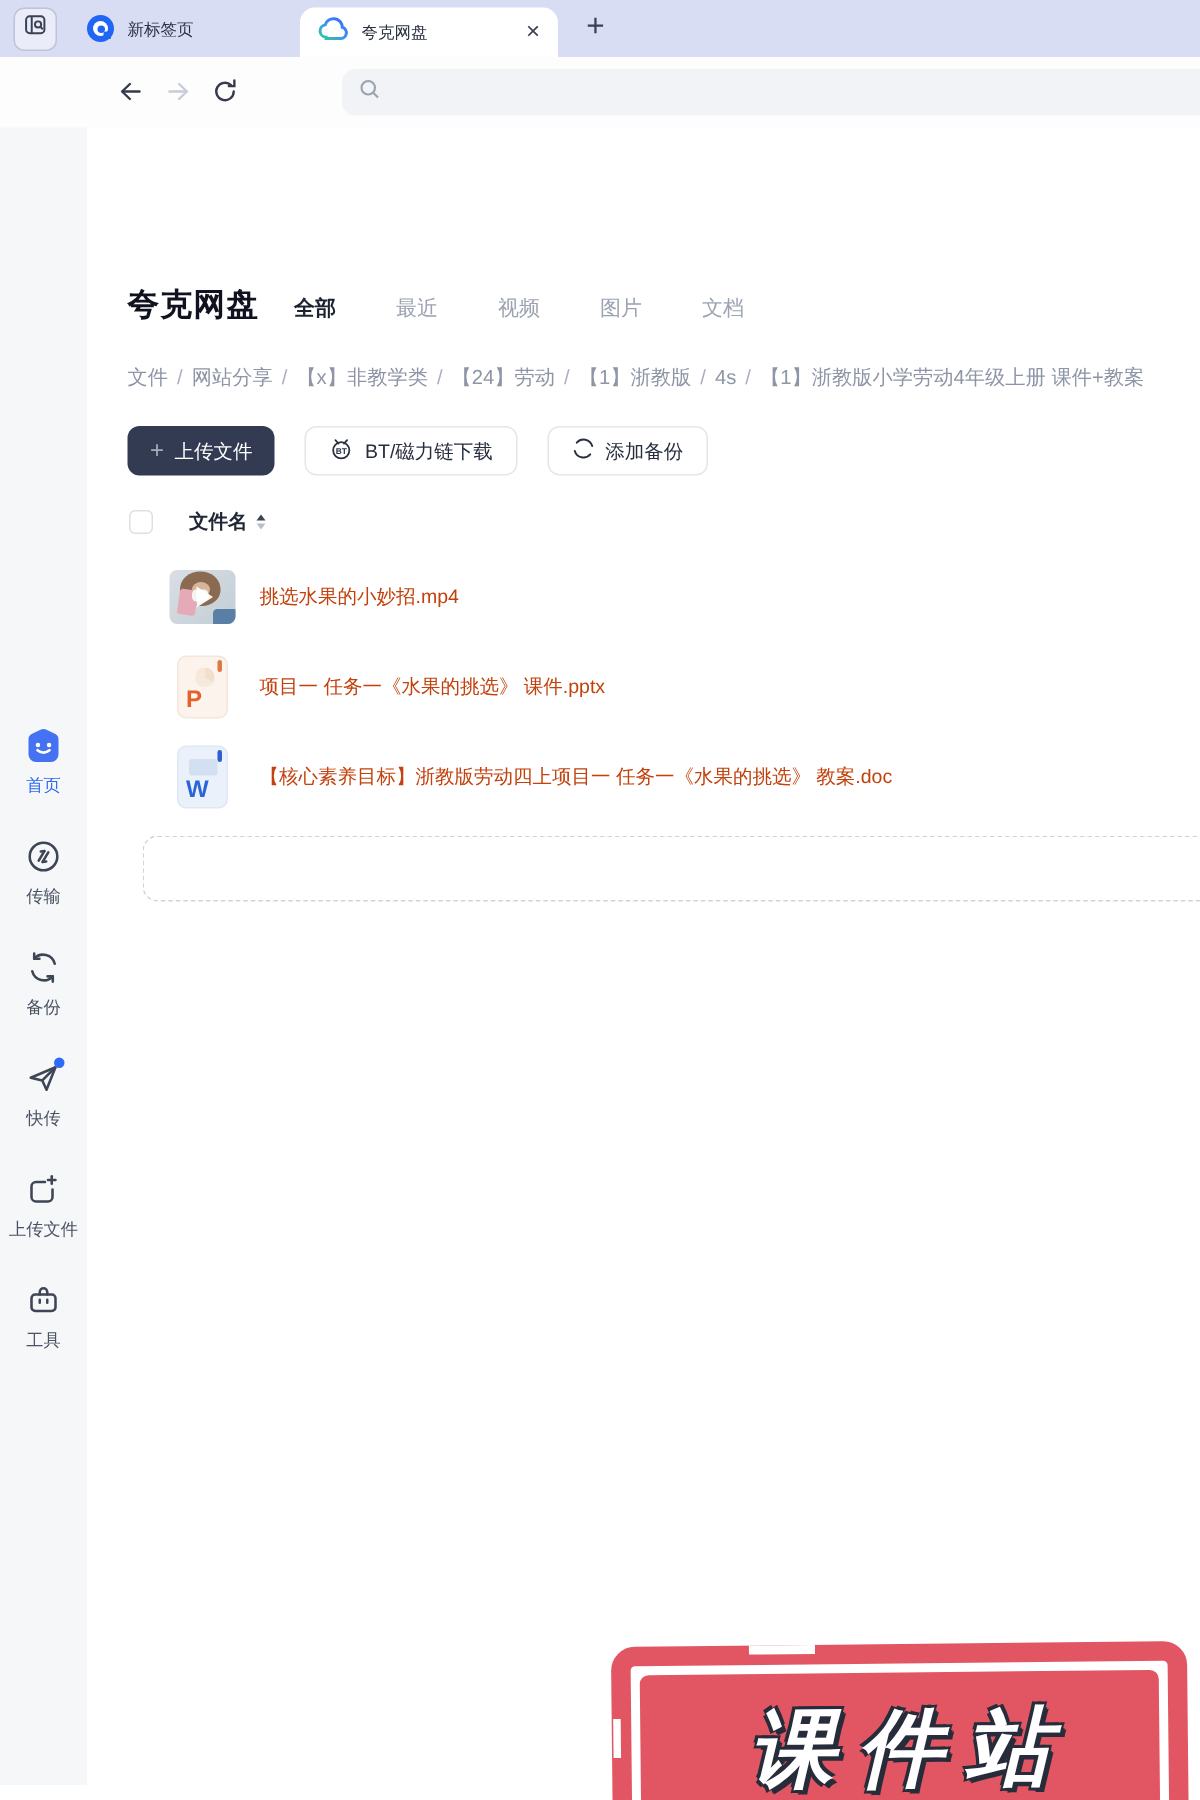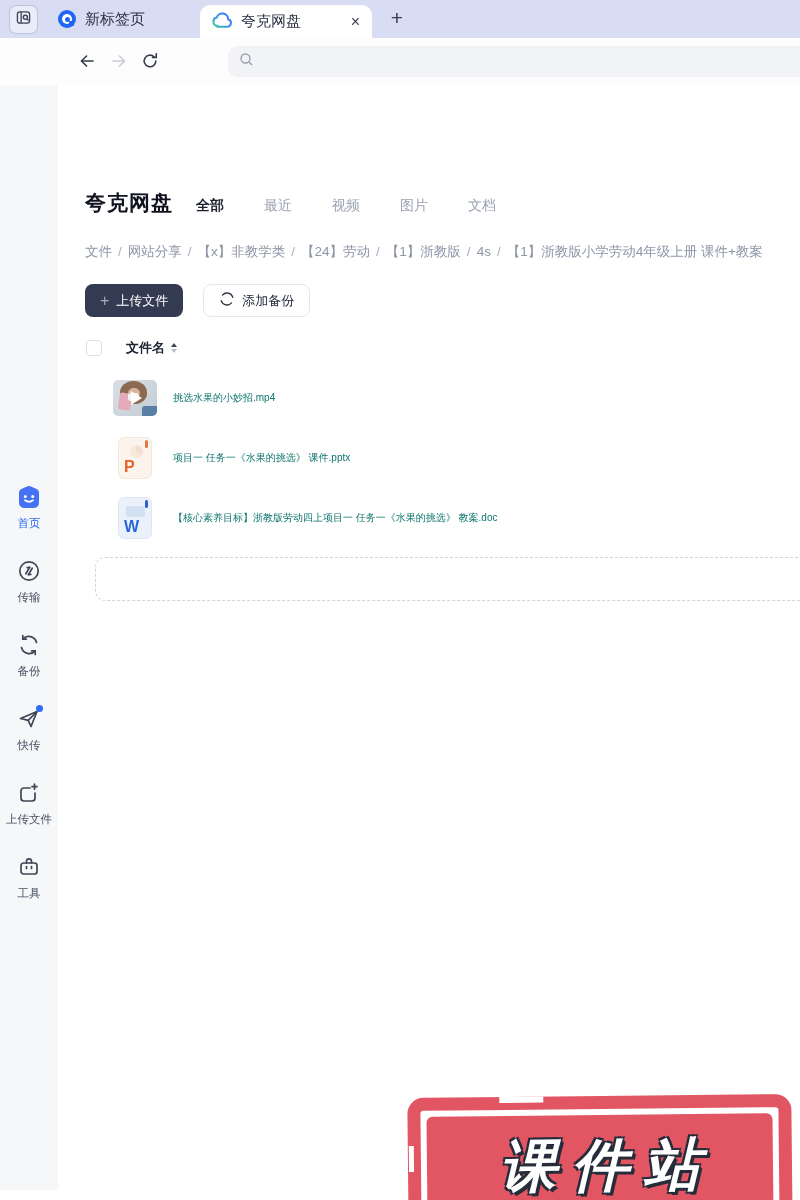--- a/index.html
+++ b/index.html
@@ -9,21 +9,21 @@
   }
   
   .tabbar{position:absolute;top:0;left:0;right:0;height:38px;background:#d9ddf4;display:flex;align-items:center;}
   .tabsearch{width:27px;height:27px;margin-left:9px;background:rgba(255,255,255,.45);
     border:1px solid rgba(110,118,160,.35);border-radius:7px;display:flex;align-items:center;justify-content:center;}
   .tab-inactive{display:flex;align-items:center;margin-left:20px;width:150px;}
   .quark-logo{width:18px;height:18px;border-radius:50%;background:#1f66f4;position:relative;flex:0 0 auto;}
   .quark-logo i{position:absolute;inset:4px;background:#fff;border-radius:50%;}
   .quark-logo u{position:absolute;width:5px;height:5px;background:#1f66f4;border-radius:50%;left:6.5px;top:6.5px;}
   .quark-logo b{position:absolute;width:5px;height:5px;background:#1f66f4;border-radius:1px;right:2px;bottom:2px;}
-  .tab-label{font-size:15px;color:#2b3142;margin-left:9px;white-space:nowrap;}
+  .tab-label{font-size:11px;color:#2b3142;margin-left:9px;white-space:nowrap;}
   .tab-active{position:absolute;left:200px;top:5px;width:172px;height:33px;background:#fff;
     border-radius:10px 10px 0 0;display:flex;align-items:center;padding:0 12px;box-sizing:border-box;}
   .tab-active .tab-label{flex:1;}
   .tab-close{font-size:16px;color:#3a4152;line-height:1;}
   .newtab{position:absolute;left:384px;top:4px;font-size:21px;color:#3a4152;width:26px;height:28px;
     display:flex;align-items:center;justify-content:center;}
   
   .navbar{position:absolute;top:38px;left:0;right:0;height:47px;background:#fdfdfe;border-bottom:1px solid #f0f1f5;}
   .nav-ic{position:absolute;top:14px;}
   .ic-back{left:78px;}
@@ -57,21 +57,21 @@
   .btn-outline{background:#fff;border:1px solid #e4e6ea;color:#262d3d;}
   .list-header{position:absolute;left:86px;top:254px;display:flex;align-items:center;}
   .checkbox{width:16px;height:16px;border:1.5px solid #dcdfe5;border-radius:4px;background:#fff;box-sizing:border-box;}
   .col-label{font-size:13px;font-weight:700;color:#202634;margin-left:24px;}
   .sort{display:inline-flex;flex-direction:column;gap:2px;margin-left:6px;vertical-align:middle;}
   .sort .up{width:0;height:0;border-left:3.5px solid transparent;border-right:3.5px solid transparent;border-bottom:4.5px solid #3c4354;}
   .sort .down{width:0;height:0;border-left:3.5px solid transparent;border-right:3.5px solid transparent;border-top:4.5px solid #b9bfca;}
   .file-row{position:absolute;left:110px;right:0;height:60px;display:flex;align-items:center;cursor:pointer;}
   .row1{top:283px;} .row2{top:343px;} .row3{top:403px;}
   .icon-slot{width:50px;display:flex;justify-content:center;flex:0 0 auto;}
-  .file-name{font-size:10px;color:#0f766e;margin-left:13px;white-space:nowrap;}
+  .file-name{font-size:13px;color:#c2410c;margin-left:13px;white-space:nowrap;}
   
   .thumb{width:44px;height:36px;border-radius:5px;overflow:hidden;position:relative;
     background:linear-gradient(135deg,#d9dfe4,#c3cdd5);}
   .thumb .hair{position:absolute;left:7px;top:1px;width:27px;height:23px;background:#8a6a50;border-radius:50% 50% 46% 46%;}
   .thumb .face{position:absolute;left:15px;top:8px;width:12px;height:10px;background:#dab49a;border-radius:50%;}
   .thumb .mask{position:absolute;left:15px;top:13px;width:11px;height:8px;background:#f2f3f2;border-radius:3px;}
   .thumb .pink{position:absolute;left:6px;top:13px;width:12px;height:17px;background:#e6a9b8;border-radius:2px;transform:rotate(8deg);}
   .thumb .cloth{position:absolute;right:-2px;bottom:-2px;width:17px;height:12px;background:#5a7fa6;border-radius:3px;}
   .thumb .play{position:absolute;left:18px;top:11px;width:0;height:0;
     border-left:11px solid rgba(255,255,255,.95);border-top:7px solid transparent;border-bottom:7px solid transparent;}
@@ -253,20 +253,30 @@
     <span class="crumb">文件</span><span class="crumb-sep">/</span><span class="crumb">网站分享</span><span class="crumb-sep">/</span><span class="crumb">【x】非教学类</span><span class="crumb-sep">/</span><span class="crumb">【24】劳动</span><span class="crumb-sep">/</span><span class="crumb">【1】浙教版</span><span class="crumb-sep">/</span><span class="crumb">4s</span><span class="crumb-sep">/</span><span class="crumb">【1】浙教版小学劳动4年级上册 课件+教案</span>
   </div>
 
   <div class="actions">
     <div class="btn btn-primary">
       <span class="plus">+</span>
       <span>上传文件</span>
     </div>
     <div class="btn btn-outline">
       <span>
+        <svg width="17" height="16" viewBox="0 0 17 16" fill="none" stroke="#2b3142" stroke-width="1.2" stroke-linecap="round">
+          <circle cx="8.5" cy="9.2" r="5.4"></circle>
+          <path d="M4.6 2.4l2.1 2.3M12.4 2.4l-2.1 2.3"></path>
+          <text x="8.5" y="11.4" font-size="5.6" font-weight="700" text-anchor="middle" fill="#2b3142" stroke="none">BT</text>
+        </svg>
+      </span>
+      <span>BT/磁力链下载</span>
+    </div>
+    <div class="btn btn-outline">
+      <span>
         <svg width="16" height="16" viewBox="0 0 16 16" fill="none" stroke="#2b3142" stroke-width="1.3" stroke-linecap="round">
           <path d="M13.8 6.4A6 6 0 0 0 3.5 4.1"></path>
             <path d="M2.2 9.6a6 6 0 0 0 10.3 2.3"></path>
         </svg>
       </span>
       <span>添加备份</span>
     </div>
   </div>
 
   <div class="list-header">

